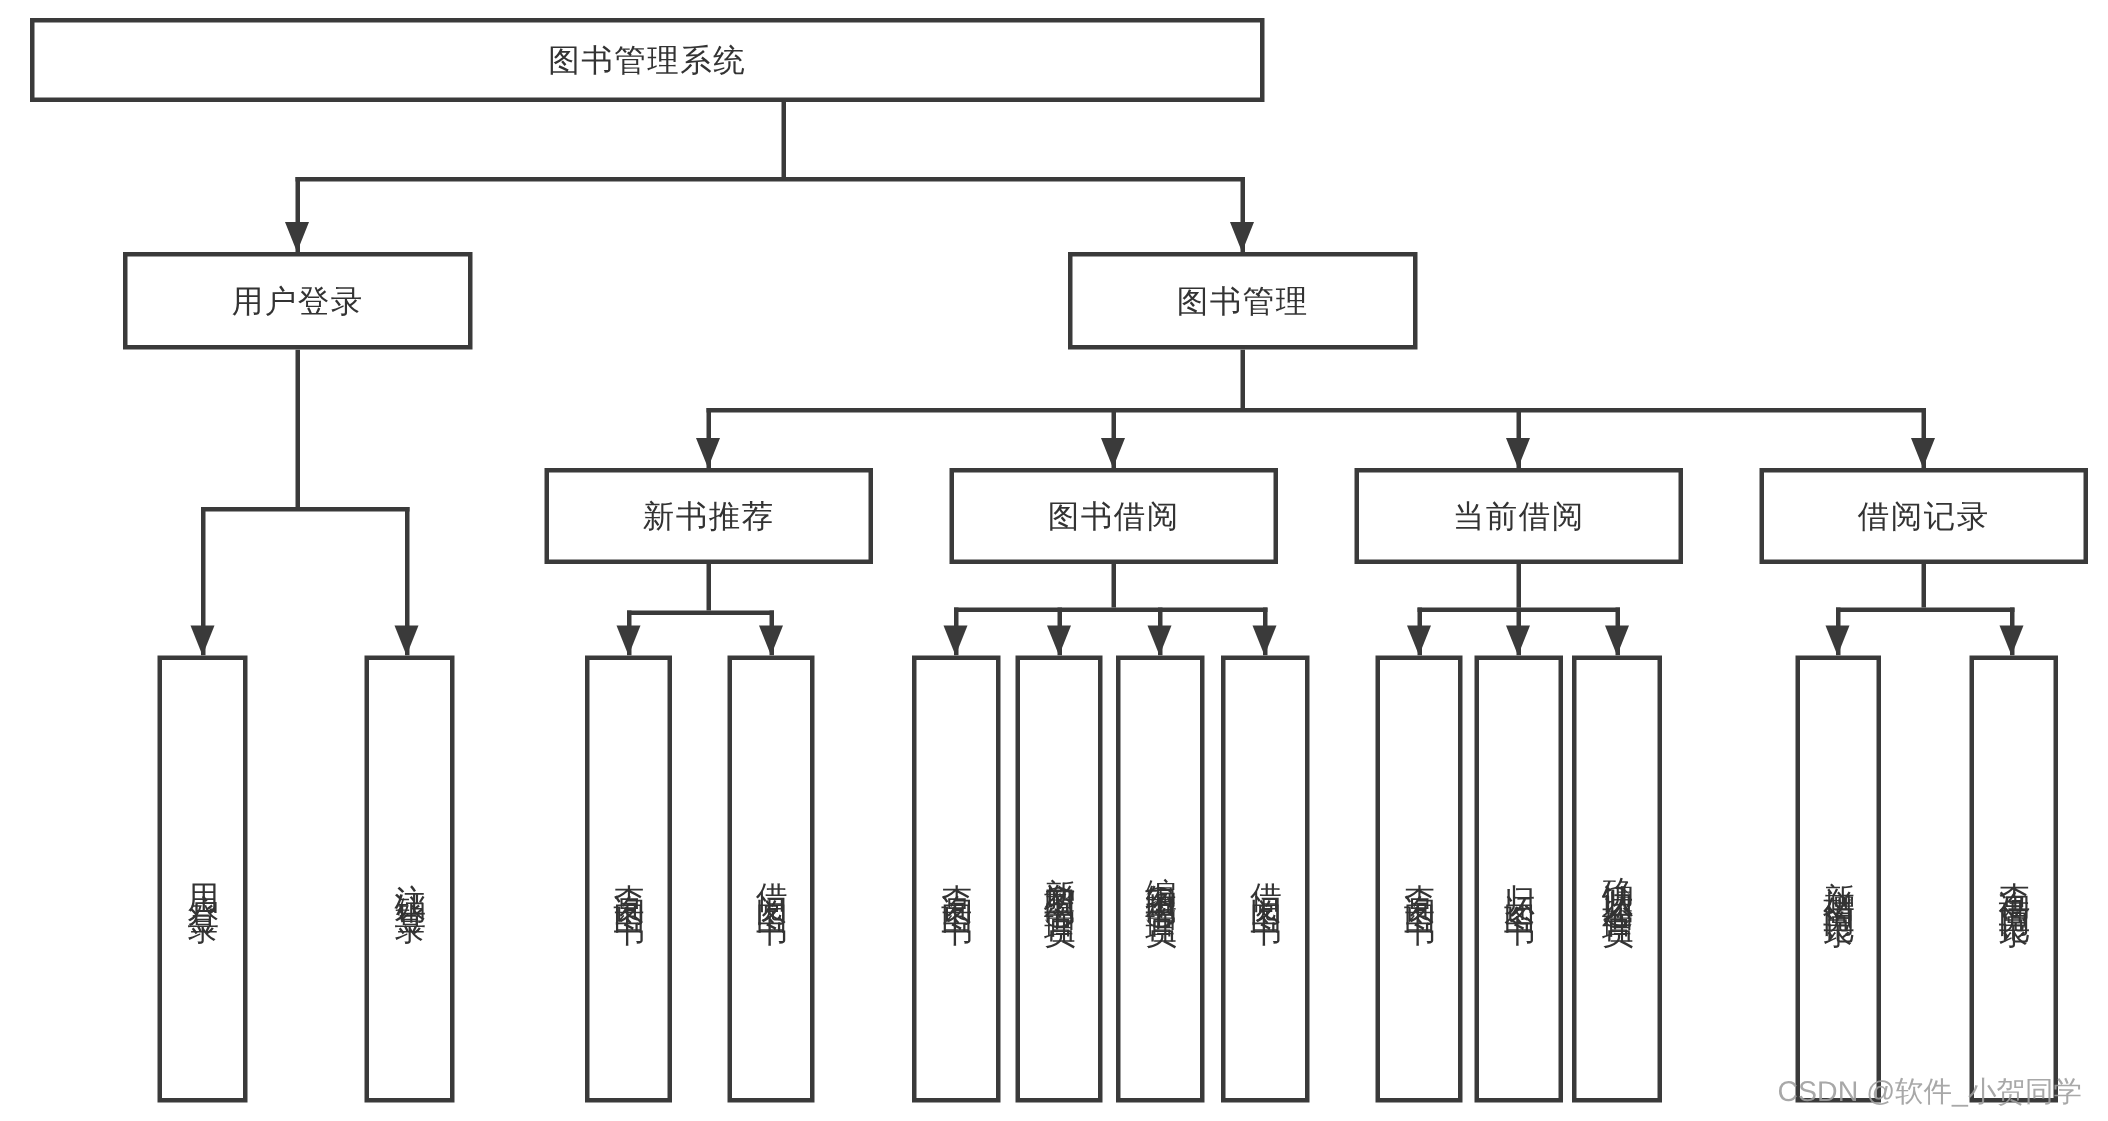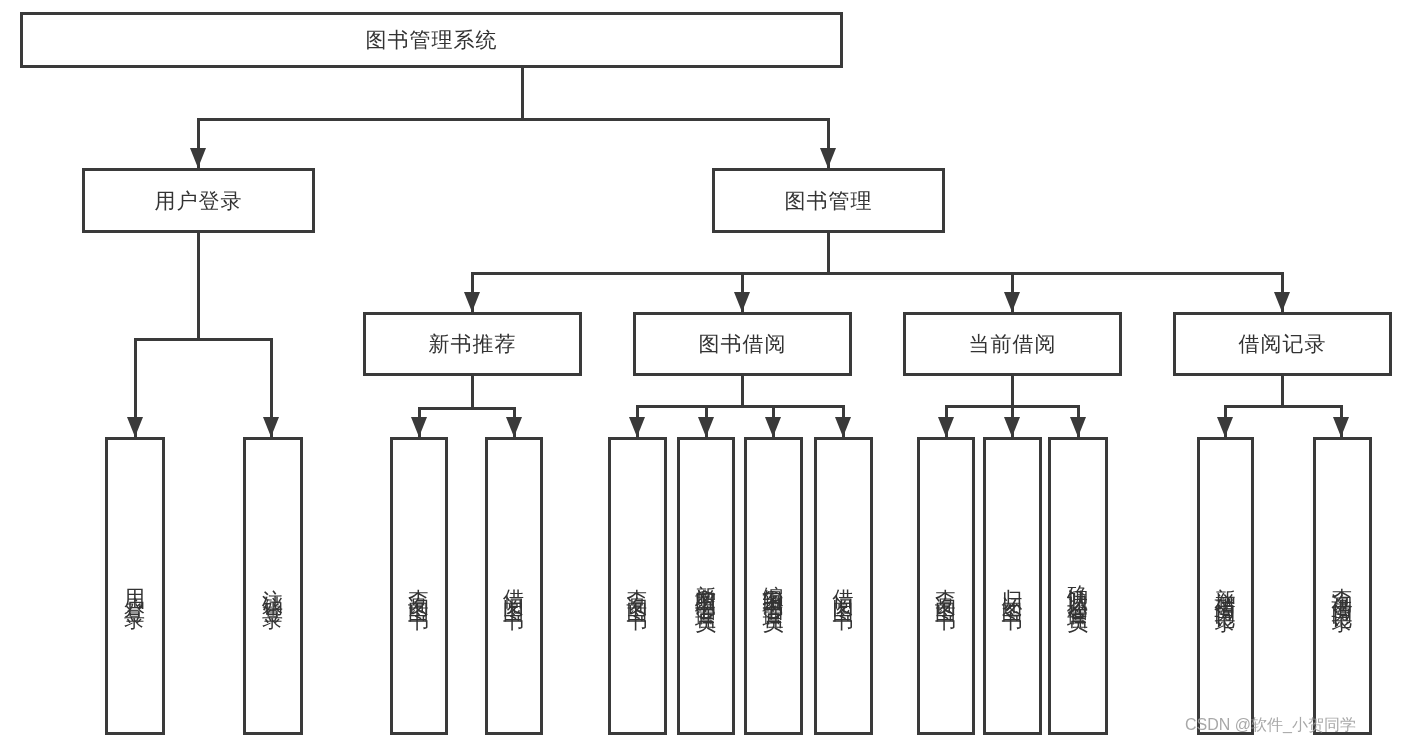--- a/index.html
+++ b/index.html
@@ -55,21 +55,21 @@
     height: 0;
     border-left: 8px solid transparent;
     border-right: 8px solid transparent;
     border-top: 20px solid #3a3a3a;
     z-index: 2;
   }
   .watermark {
     position: absolute;
     left: 1185px;
     top: 715px;
-    font-size: 16px;
+    font-size: 19px;
     color: rgba(158, 158, 158, 0.9);
     white-space: nowrap;
     z-index: 4;
   }
 </style>
 </head>
 <body>
 
 <div class="canvas">
 

